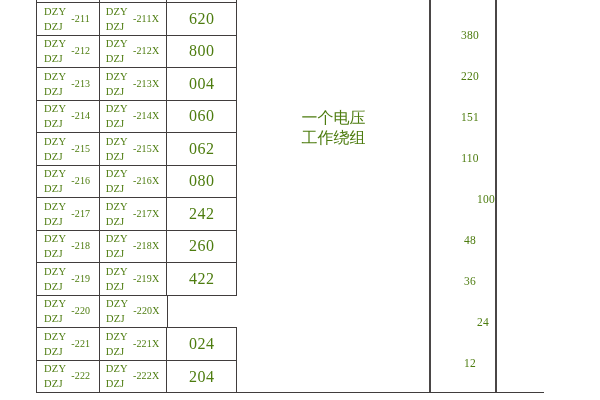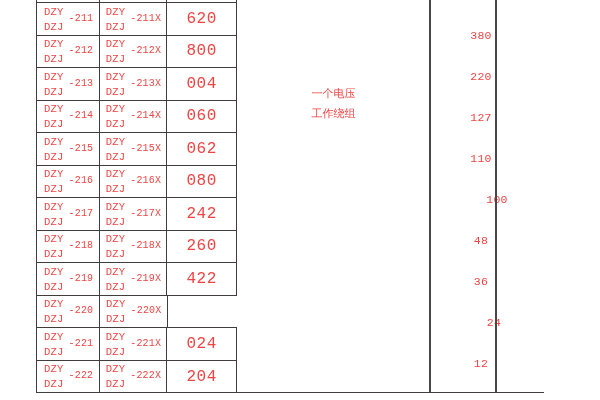--- a/index.html
+++ b/index.html
@@ -1,20 +1,20 @@
 <!DOCTYPE html>
 <html><head>
 <meta charset="utf-8">
 <style>
   * { margin:0; padding:0; box-sizing:border-box; }
   html,body { background:#fff; }
   .canvas {
     position:relative; width:544px; height:400px; background:#ffffff;
-    font-family:Liberation Mono, monospace;
-    color:#ef4444; overflow:hidden;
+    font-family:Liberation Serif, serif;
+    color:#4d7c0f; overflow:hidden;
   }
   
   .left-block {
     position:absolute; left:36px; top:0; width:201px; height:393px;
     border-left:1.5px solid #413d3d;
   }
   .t-row { display:flex; height:32.5px; border-bottom:1.5px solid #413d3d; }
   .t-row.partial { height:3px; overflow:hidden; }
   .t-row.partial .cell-inner { margin-top:-29.5px; }
   .cell { border-right:1.5px solid #413d3d; height:100%; }
@@ -27,25 +27,25 @@
     display:flex; flex-direction:column; justify-content:space-between;
     height:27px; font-size:10.5px; line-height:12px; letter-spacing:.2px;
   }
   .suffix { font-size:10px; margin-left:5px; margin-top:-2px; letter-spacing:.2px; }
   .code { font-size:16px; letter-spacing:.5px; }
   
   .winding-cell {
     position:absolute; left:237px; top:0; width:193px; height:393px;
     text-align:center;
   }
-  .winding-text { padding-top:84px; font-size:11px; line-height:20px; }
+  .winding-text { padding-top:108px; font-size:16px; line-height:20px; }
   
   .voltage-col { position:absolute; left:430px; top:0; width:66px; height:393px; }
   .voltage-val {
-    position:absolute; left:18px; width:66px; height:16px; text-align:center;
+    position:absolute; left:7px; width:66px; height:16px; text-align:center;
     font-size:11.5px; letter-spacing:.3px;
   }
   
   .vline { position:absolute; top:0; width:1.5px; height:393px; background:#4a4646; }
   .vline-1 { left:429px; }
   .vline-2 { left:495px; }
   .vline-3 { left:560px; }
   .bottom-line { position:absolute; left:36px; top:391.5px; width:525.5px; height:1.5px; background:#413d3d; }
 </style>
 </head>
@@ -363,21 +363,21 @@
   <div class="winding-cell">
     <div class="winding-text">
       <div>一个电压</div>
       <div>工作绕组</div>
     </div>
   </div>
 
   <div class="voltage-col" id="voltage-col">
       <span class="voltage-val" style="top: 29px;">380</span>
       <span class="voltage-val" style="top: 70px;">220</span>
-      <span class="voltage-val" style="top: 111px;">127</span>
+      <span class="voltage-val" style="top: 111px;">151</span>
       <span class="voltage-val" style="top: 152px;">110</span>
       <span class="voltage-val" style="top: 193px; padding-left: 32px;">100</span>
       <span class="voltage-val" style="top: 234px;">48</span>
       <span class="voltage-val" style="top: 275px;">36</span>
       <span class="voltage-val" style="top: 316px; padding-left: 26px;">24</span>
       <span class="voltage-val" style="top: 357px;">12</span>
     </div>
 
   <div class="vline vline-1"></div>
   <div class="vline vline-2"></div>

